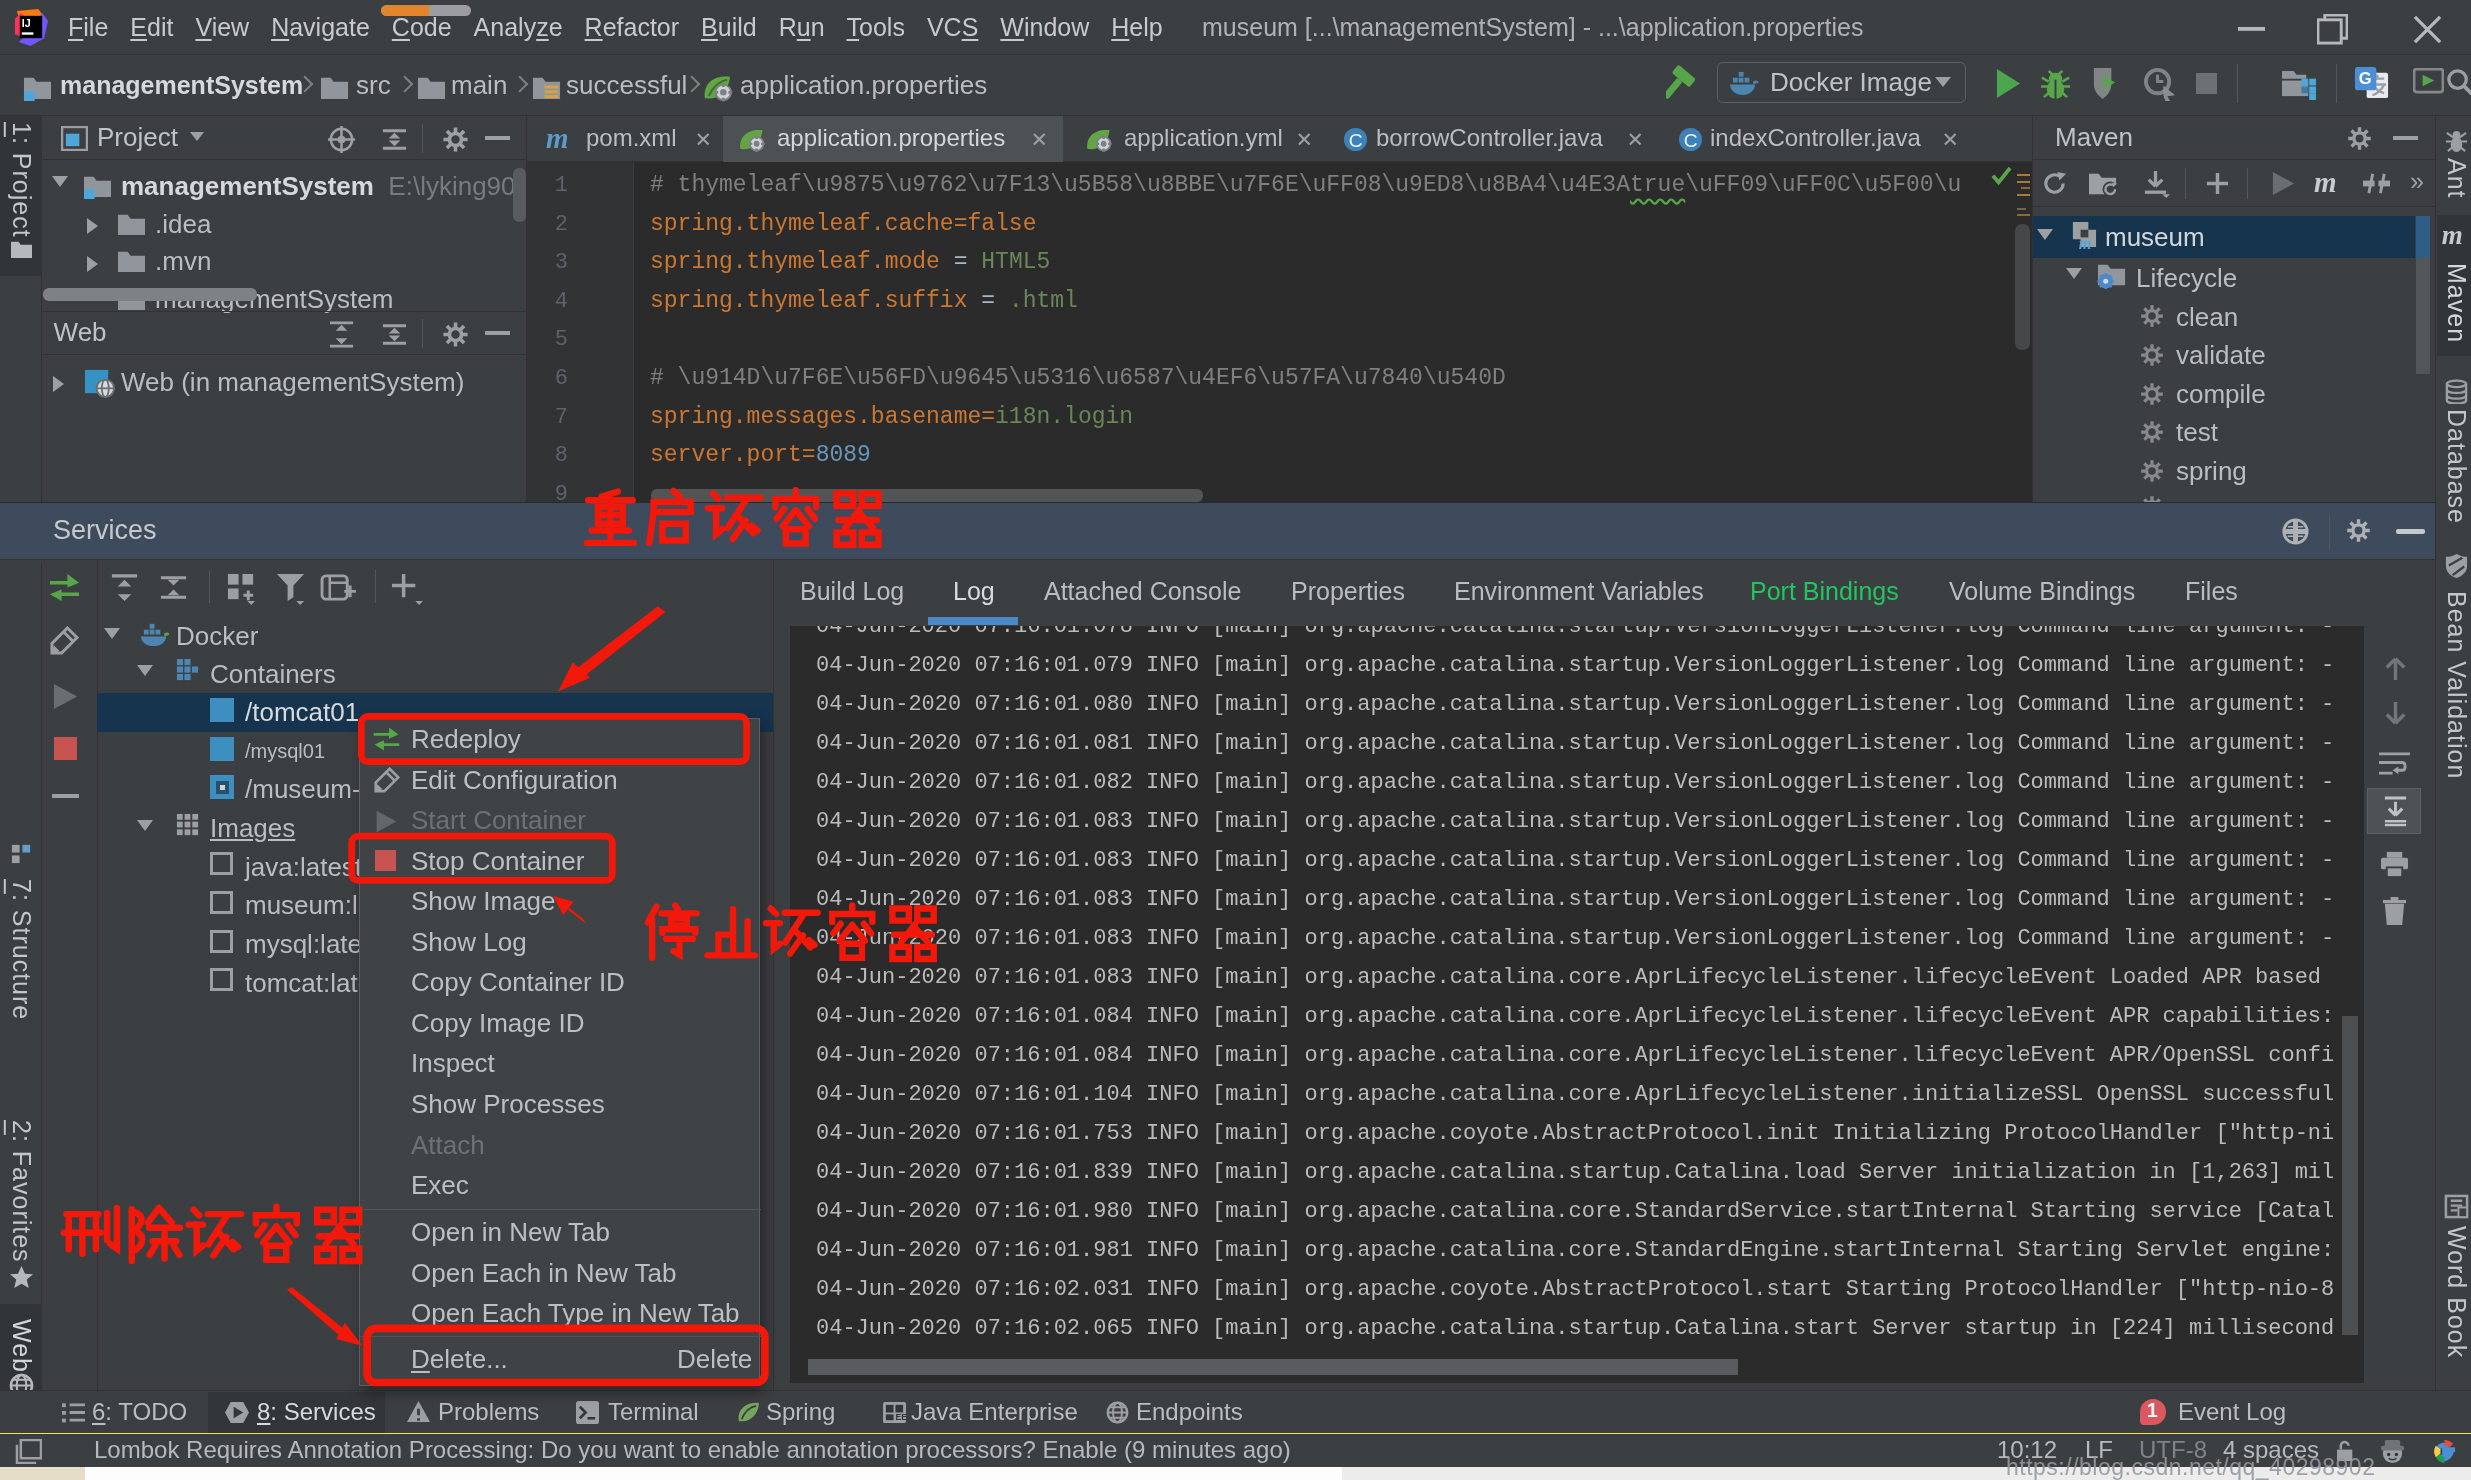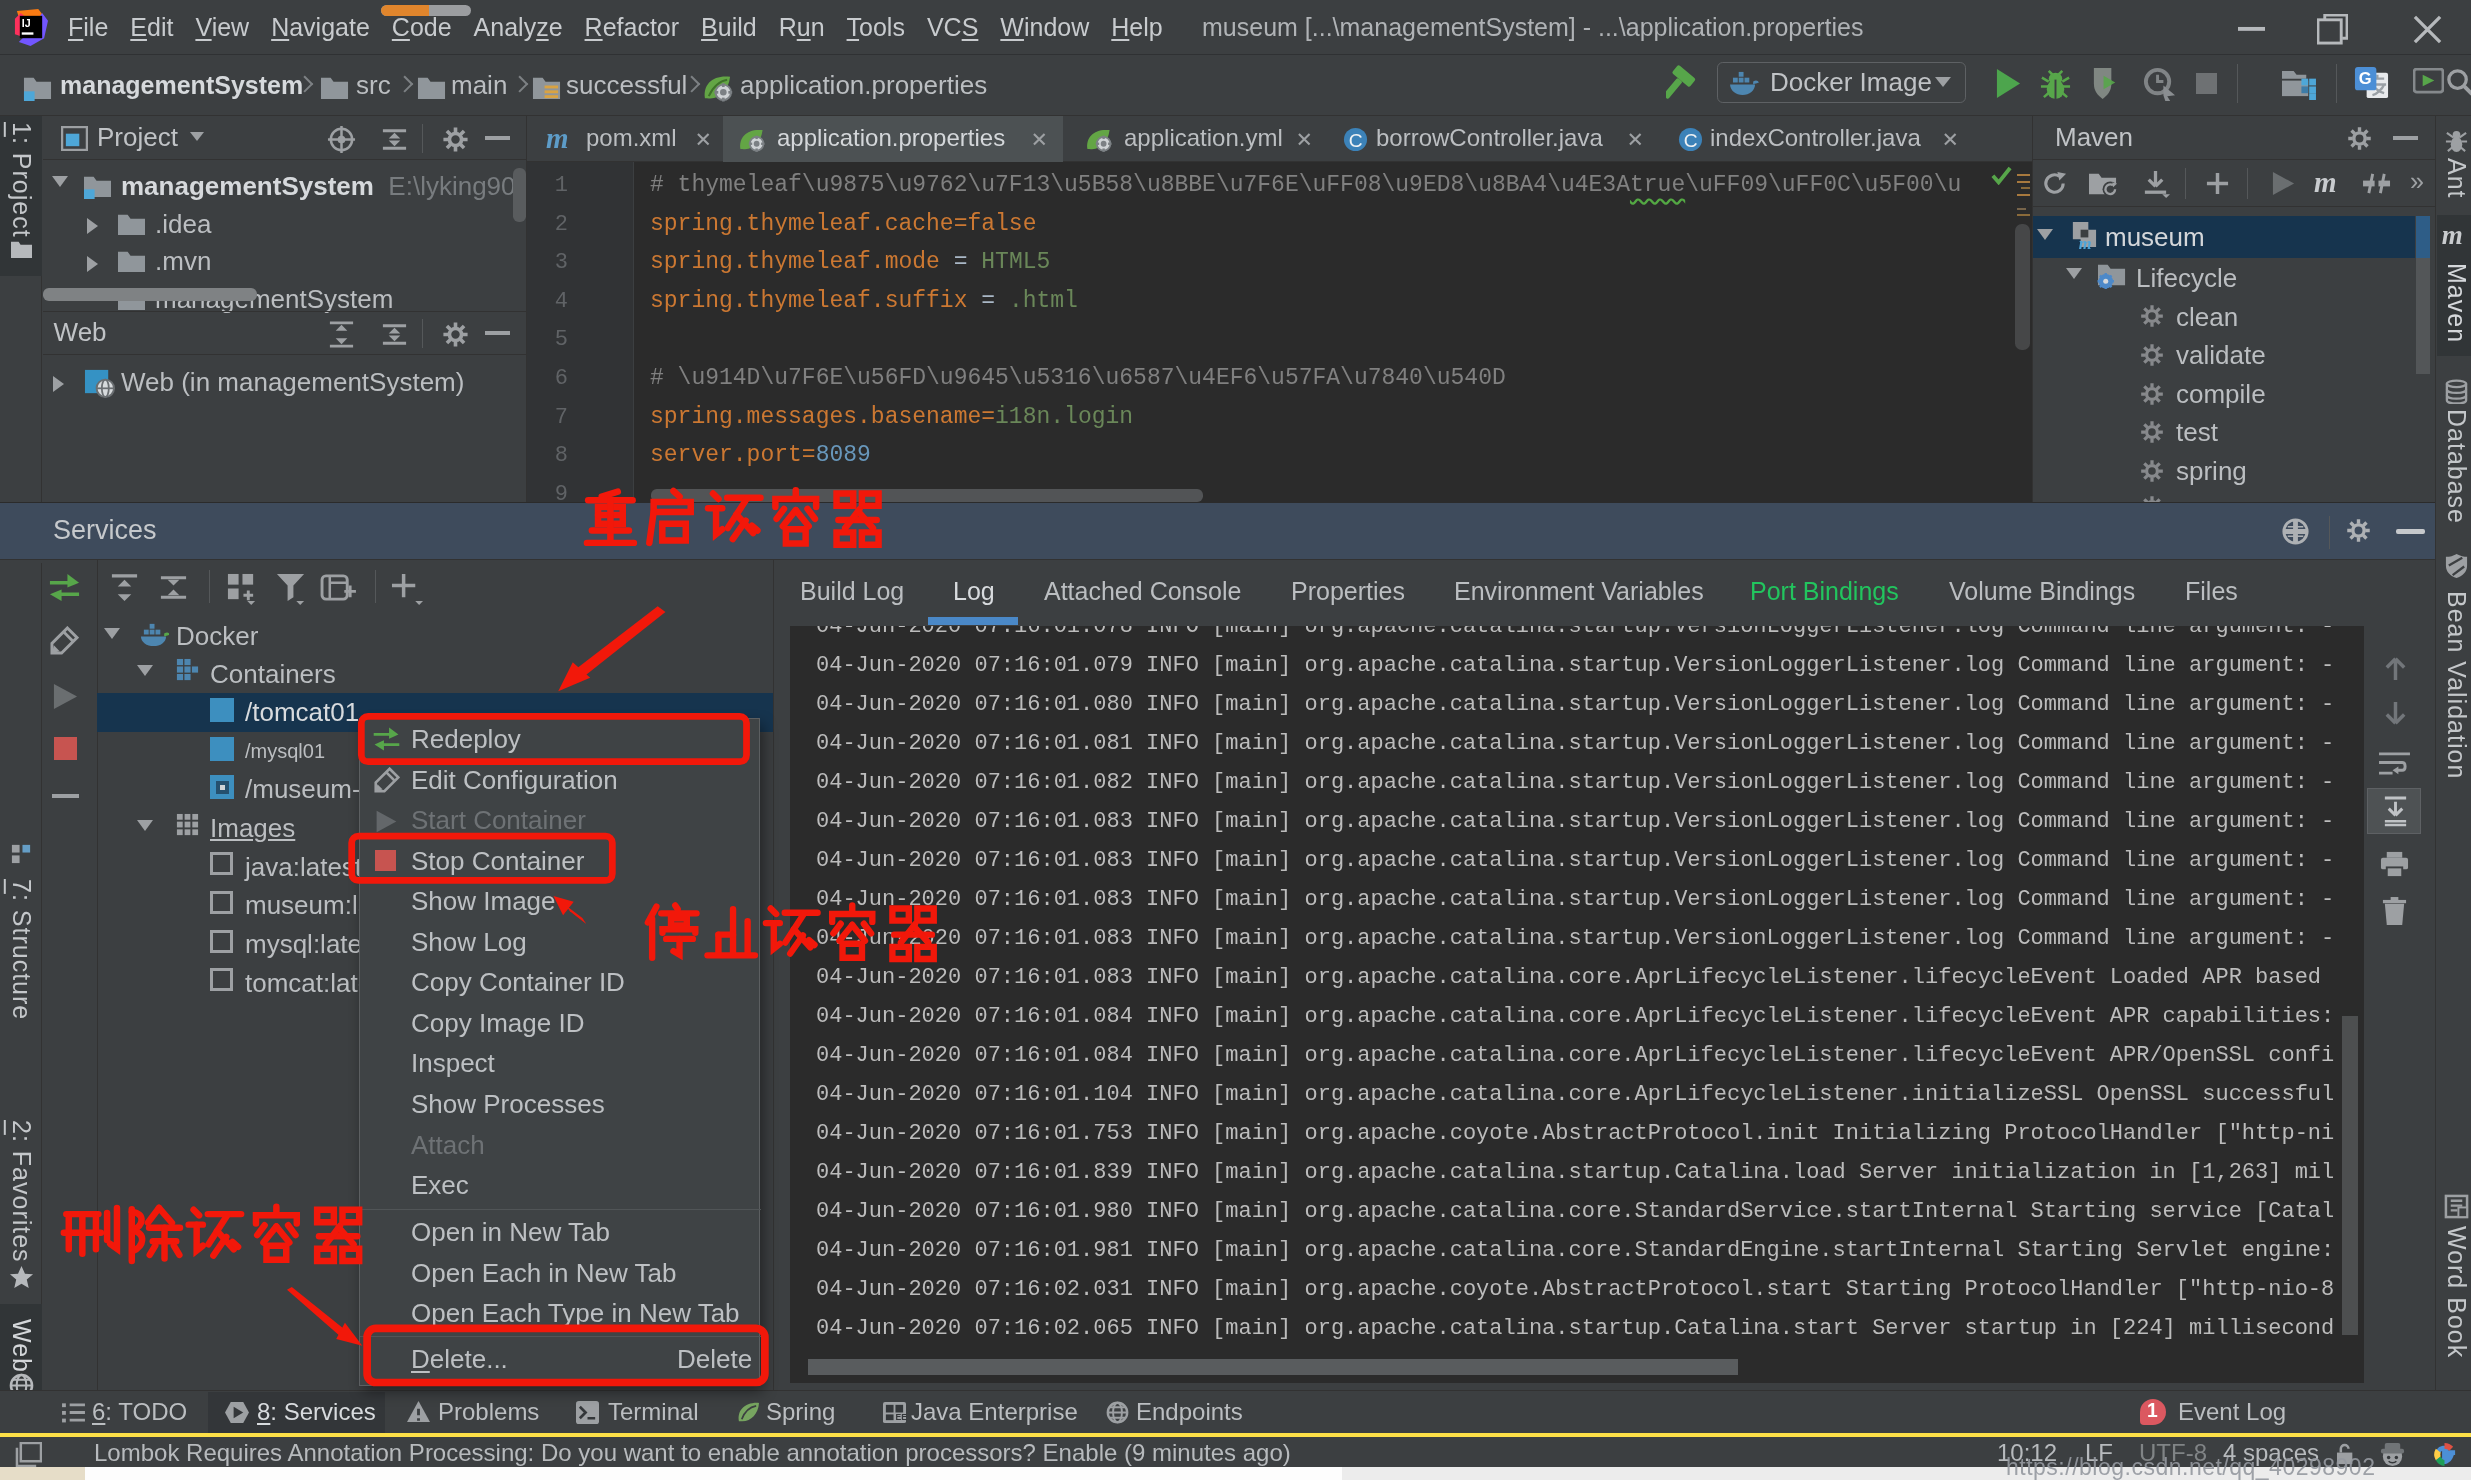--- a/index.html
+++ b/index.html
@@ -686,21 +686,21 @@
       <circle cx="13" cy="13" r="11" fill="none" stroke="#9da0a3" stroke-width="2.6"></circle>
       <ellipse cx="13" cy="13" rx="5" ry="11" fill="none" stroke="#9da0a3" stroke-width="2.2"></ellipse>
       <path d="M2 13 h22 M4 7 h18 M4 19 h18" stroke="#9da0a3" stroke-width="2.2"></path>
     </svg>
   <div class="a row" style="left:1136px;top:0;height:42px;line-height:41px;font-size:24px;color:#bbbec1;">Endpoints</div>
   <div class="a" style="left:2140px;top:7.7px;width:26px;height:26px;border-radius:50% 50% 50% 3.9px;background:#db5860;"></div>
   <div class="a row" style="left:2147px;top:0;height:42px;line-height:40px;font-size:19.3px;font-weight:bold;color:#fff;">1</div>
   <div class="a row" style="left:2178px;top:0;height:42px;line-height:41px;font-size:24px;color:#bbbec1;">Event Log</div>
 </div>
 
-<div class="a" id="statusbar" style="left:0;top:1433px;width:2472px;height:34px;background:#3c3f41;border-top:4px solid #fde047;">
+<div class="a" id="statusbar" style="left:0;top:1433px;width:2472px;height:34px;background:#3c3f41;border-top:1px solid #fde047;">
   <svg class="a" style="left:14.5px;top:4.8px" width="27" height="25" viewBox="0 0 28 26">
       <rect x="6" y="1" width="21" height="19" fill="none" stroke="#9da0a3" stroke-width="2.6"></rect>
       <path d="M2 6 v19 h20" fill="none" stroke="#9da0a3" stroke-width="2.6"></path>
     </svg>
   <div class="a row" style="left:94px;top:0;height:34px;line-height:32px;font-size:24px;color:#b7babd;">Lombok Requires Annotation Processing: Do you want to enable annotation processors? Enable (9 minutes ago)</div>
   <div class="a row" style="left:1997px;top:0;height:34px;line-height:32px;font-size:24px;color:#b7babd;">10:12</div>
   <div class="a row" style="left:2085px;top:0;height:34px;line-height:32px;font-size:24px;color:#b7babd;">LF</div>
   <div class="a row" style="left:2139px;top:0;height:34px;line-height:32px;font-size:24px;color:#808486;">UTF-8</div>
   <div class="a row" style="left:2223px;top:0;height:34px;line-height:32px;font-size:24px;color:#b7babd;">4 spaces</div>
   <svg class="a" style="left:2335px;top:5.8px" width="19.3" height="23" viewBox="0 0 20 24">

